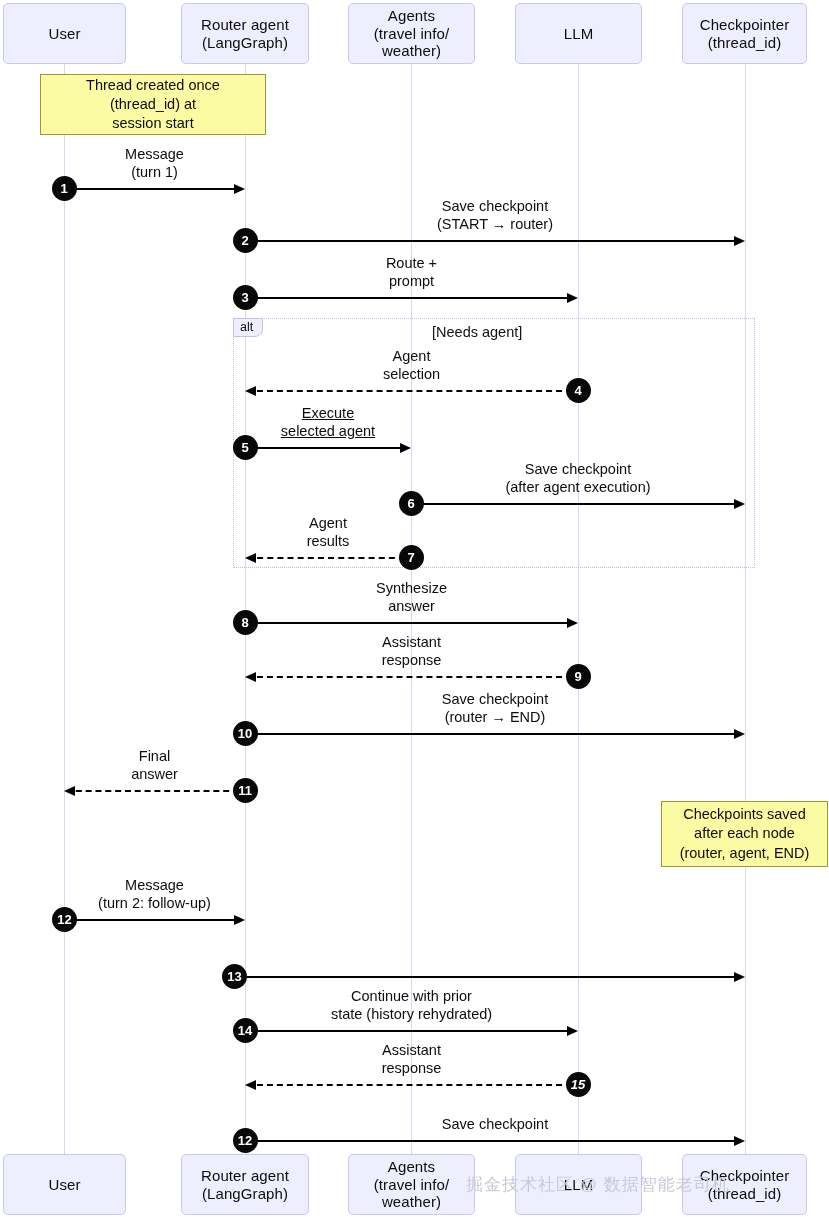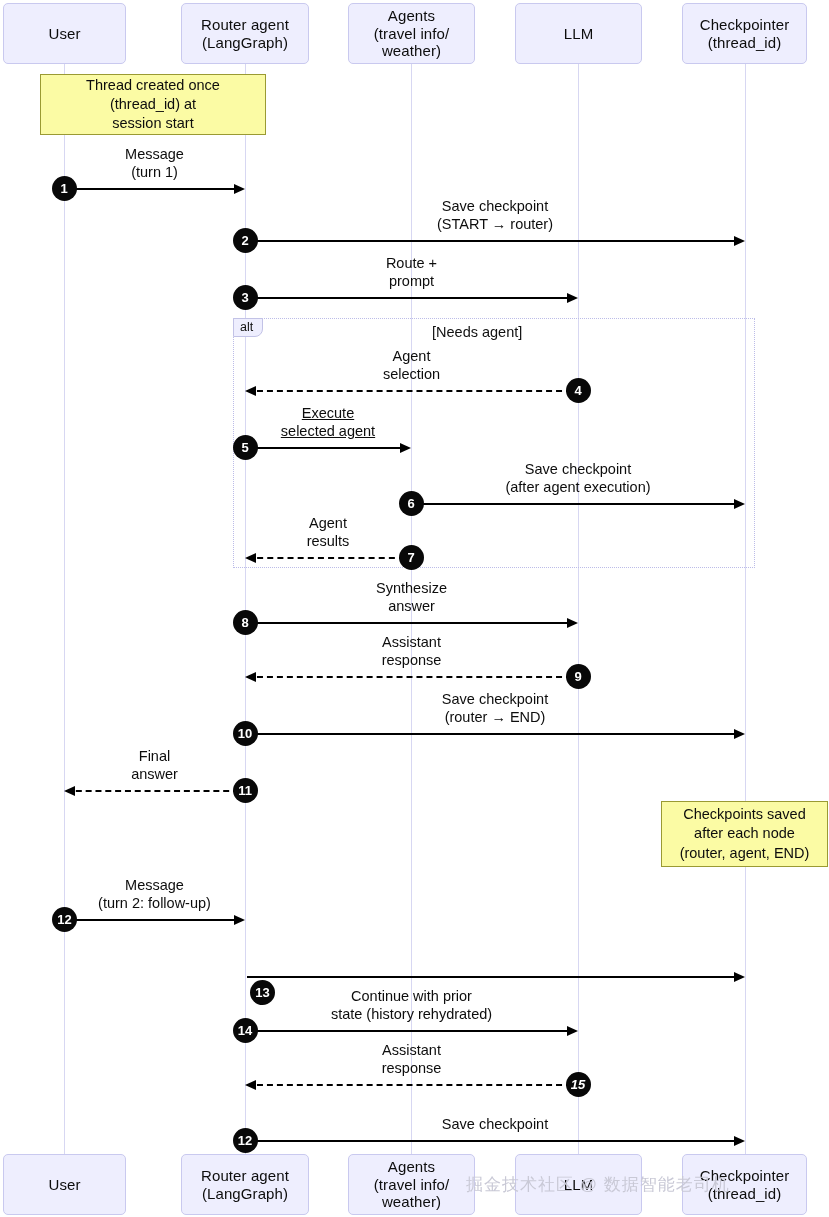--- a/index.html
+++ b/index.html
@@ -174,21 +174,21 @@
     <div class="badge" style="left: 232.5px; top: 778px;">11</div>
     <div class="msglabel" style="left: -15.5px; width: 340px; top: 748px;">Final
 answer</div>
     <div class="msgline" style="left: 66px; top: 919px; width: 173px;"></div>
     <div class="arrowhead right" style="top: 915px; left: 234px;"></div>
     <div class="badge" style="left: 44px; top: 907px; margin-left: 8px;">12</div>
     <div class="msglabel" style="left: -15.5px; width: 340px; top: 877px;">Message
 (turn 2: follow-up)</div>
     <div class="msgline" style="left: 247px; top: 976px; width: 492px;"></div>
     <div class="arrowhead right" style="top: 972px; left: 734px;"></div>
-    <div class="badge" style="left: 250px; top: 964px; margin-top: 16px;">13</div>
+    <div class="badge" style="left: 222px; top: 964px;">13</div>
     <div class="msgline" style="left: 247px; top: 1030px; width: 325px;"></div>
     <div class="arrowhead right" style="top: 1026px; left: 567px;"></div>
     <div class="badge" style="left: 232.5px; top: 1018px;">14</div>
     <div class="msglabel" style="left: 241.5px; width: 340px; top: 988px;">Continue with prior
 state (history rehydrated)</div>
     <div class="msgline dashed" style="left: 247px; top: 1084px; width: 325px;"></div>
     <div class="arrowhead left" style="top: 1080px; left: 245px;"></div>
     <div class="badge" style="left: 565.5px; top: 1072px; font-style: italic;">15</div>
     <div class="msglabel" style="left: 241.5px; width: 340px; top: 1042px;">Assistant
 response</div>

